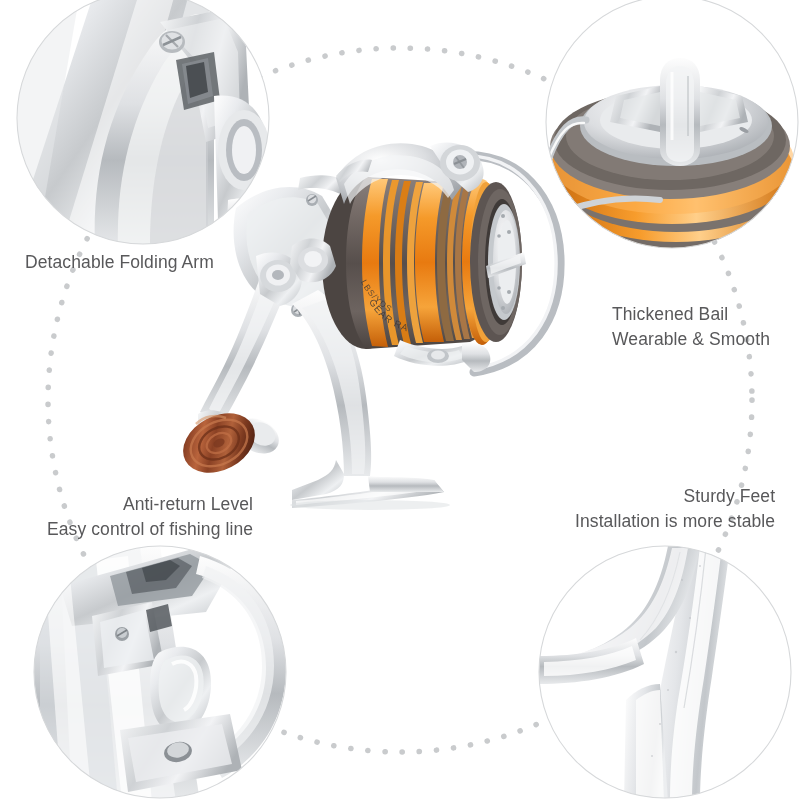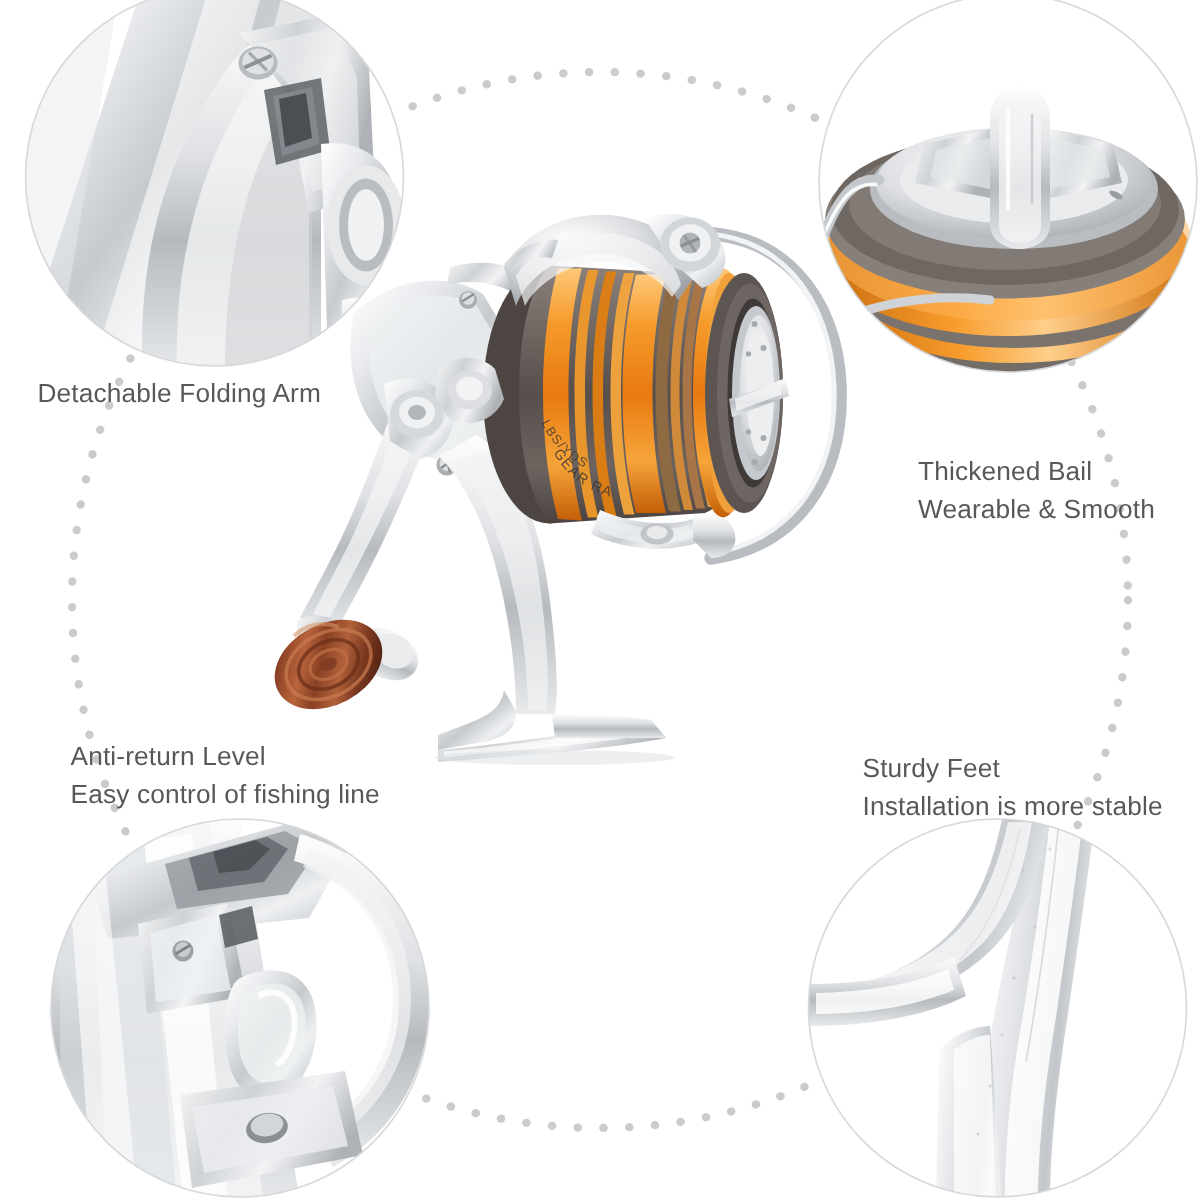--- a/index.html
+++ b/index.html
@@ -15,22 +15,22 @@
   .caption{
     position:absolute;
     color:#58585a;
     font-size:17.5px;
     line-height:1.42;
     white-space:pre-line;
     letter-spacing:.1px;
   }
   .cap-tl{left:25px;top:250px;text-align:center;}
   .cap-tr{left:612px;top:258px;text-align:left;margin-top:44px;}
-  .cap-bl{left:47px;top:492px;text-align:left;}
-  .cap-br{left:575px;top:484px;text-align:left;margin-top:16px;}
+  .cap-bl{left:47px;top:492px;text-align:right;}
+  .cap-br{left:575px;top:484px;text-align:right;}
 </style>
 </head>
 <body>
 
 <div id="stage">
 
   <svg class="svg-layer" viewBox="0 0 800 800">
     <defs>
 
       <linearGradient id="met1" x1="0" y1="0" x2="1" y2="1">

